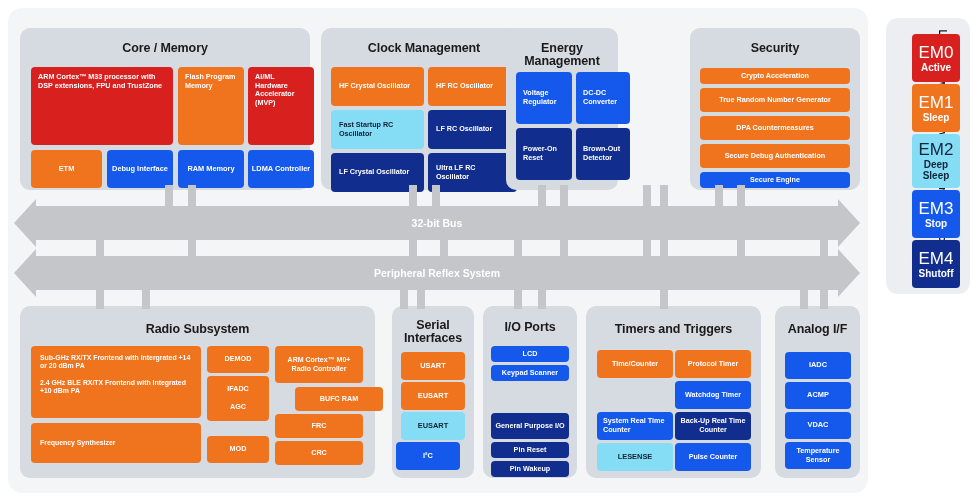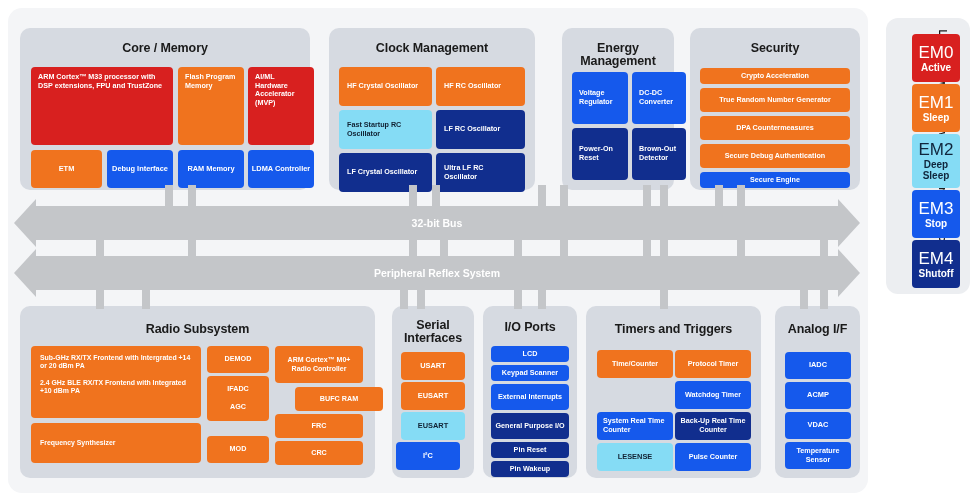--- a/index.html
+++ b/index.html
@@ -164,21 +164,21 @@
         <span>ETM</span>
       </div>
     <div class="blk blue center" style="left:158px;top:122px;width:66px;height:38px;font-size:7.4px;">
         <span>RAM Memory</span>
       </div>
     <div class="blk blue center" style="left:228px;top:122px;width:66px;height:38px;font-size:7.4px;">
         <span>LDMA Controller</span>
       </div>
   </div>
 
-  <div class="panel" style="left:321px;top:28px;width:206px;height:162px;margin-left:8px;">
+  <div class="panel" style="left:321px;top:28px;width:206px;height:162px;">
     <div class="panel-title" style="top:14px;">Clock Management</div>
     <div class="blk orange left" style="left:10px;top:39px;width:93px;height:39px;padding:0 8px;font-size:7.2px;">
         <span>HF Crystal Oscillator</span>
       </div>
     <div class="blk orange left" style="left:107px;top:39px;width:89px;height:39px;padding:0 8px;font-size:7.2px;">
         <span>HF RC Oscillator</span>
       </div>
     <div class="blk cyan left" style="left:10px;top:82px;width:93px;height:39px;padding:0 8px;font-size:7.2px;">
         <span>Fast Startup RC Oscillator</span>
       </div>
@@ -186,21 +186,21 @@
         <span>LF RC Oscillator</span>
       </div>
     <div class="blk dblue left" style="left:10px;top:125px;width:93px;height:39px;padding:0 8px;font-size:7.2px;">
         <span>LF Crystal Oscillator</span>
       </div>
     <div class="blk dblue left" style="left:107px;top:125px;width:89px;height:39px;padding:0 8px;font-size:7.2px;">
         <span>Ultra LF RC Oscillator</span>
       </div>
   </div>
 
-  <div class="panel" style="left:562px;top:28px;width:112px;height:162px;">
+  <div class="panel" style="left:506px;top:28px;width:112px;height:162px;">
     <div class="panel-title" style="top:14px;">Energy Management</div>
     <div class="blk blue left" style="left:10px;top:44px;width:56px;height:52px;padding:0 7px;font-size:7.2px;">
         <span>Voltage Regulator</span>
       </div>
     <div class="blk blue left" style="left:70px;top:44px;width:54px;height:52px;padding:0 7px;font-size:7.2px;">
         <span>DC-DC Converter</span>
       </div>
     <div class="blk dblue left" style="left:10px;top:100px;width:56px;height:52px;padding:0 7px;font-size:7.2px;">
         <span>Power-On Reset</span>
       </div>
@@ -281,23 +281,20 @@
   </div>
 
   <div class="panel" style="left:483px;top:306px;width:94px;height:172px;">
     <div class="panel-title" style="top:15px;">I/O Ports</div>
     <div class="blk blue center" style="left:8px;top:40px;width:78px;height:16px;font-size:7.2px;">
         <span>LCD</span>
       </div>
     <div class="blk blue center" style="left:8px;top:59px;width:78px;height:16px;font-size:7.2px;">
         <span>Keypad Scanner</span>
       </div>
-    <div class="blk blue center" style="left:8px;top:78px;width:78px;height:26px;font-size:7.2px;">
-        <span>External Interrupts</span>
-      </div>
     <div class="blk dblue center" style="left:8px;top:107px;width:78px;height:26px;font-size:7.2px;">
         <span>General Purpose I/O</span>
       </div>
     <div class="blk dblue center" style="left:8px;top:136px;width:78px;height:16px;font-size:7.2px;">
         <span>Pin Reset</span>
       </div>
     <div class="blk dblue center" style="left:8px;top:155px;width:78px;height:16px;font-size:7.2px;">
         <span>Pin Wakeup</span>
       </div>
   </div>

